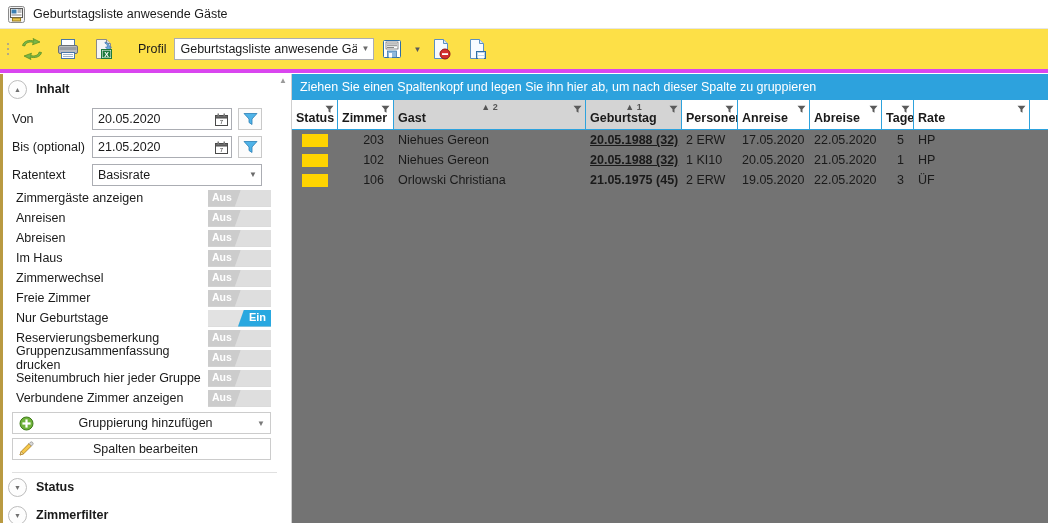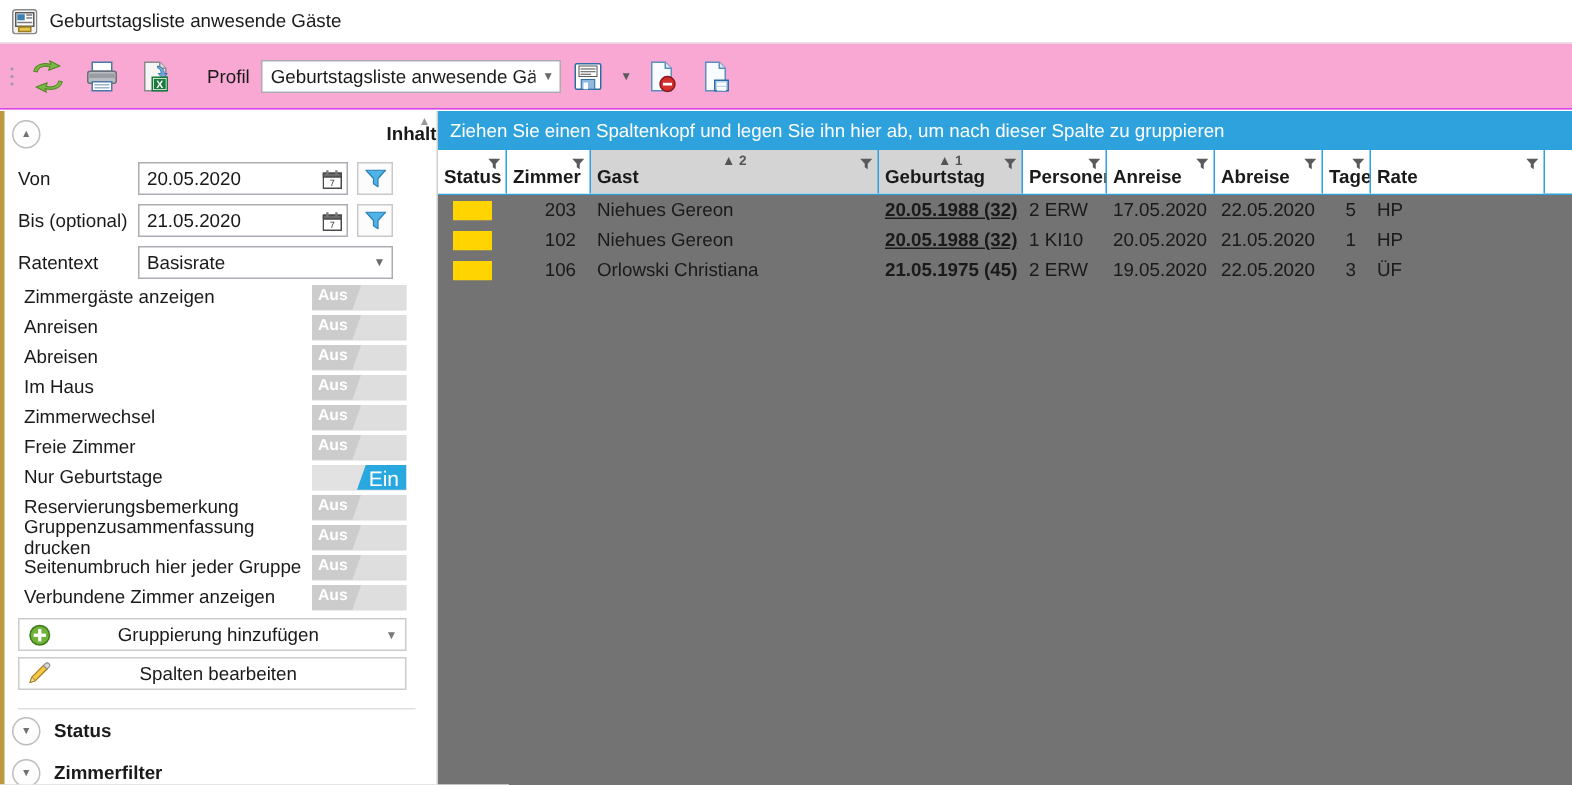--- a/index.html
+++ b/index.html
@@ -36,22 +36,22 @@
   #titlebar .title-text {
     font-size: 12.5px;
     color: #1a1a1a;
   }
 
   
   #toolbar {
     height: 44px;
     display: flex;
     align-items: center;
-    background: #f9a8d4;
-    border-bottom: 1px solid #d946ef;
+    background: #fde047;
+    border-bottom: 4px solid #d946ef;
     box-sizing: border-box;
     padding-left: 4px;
   }
   .grip {
     width: 8px;
     height: 26px;
     display: flex;
     flex-direction: column;
     justify-content: center;
     align-items: center;
@@ -130,21 +130,20 @@
     width: 3px;
     background: #b99a41;
   }
   .panel-head {
     display: flex;
     align-items: center;
     height: 30px;
     padding-left: 8px;
     font-weight: bold;
     font-size: 12.5px;
-    justify-content: space-between;
   }
   .circ {
     width: 17px; height: 17px;
     border: 1px solid #bdbdbd;
     border-radius: 50%;
     background: #fdfdfd;
     margin-right: 9px;
     display: flex;
     align-items: center;
     justify-content: center;
@@ -239,22 +238,22 @@
   }
   .tgl.on .rside {
     left: 0;
     background: #29a8e0;
     clip-path: polygon(36px 0, 100% 0, 100% 100%, 30px 100%);
   }
   .tgl.on .tgl-text {
     position: absolute;
     right: 5px; top: 1px;
     color: #ffffff;
-    font-size: 14px;
-    font-weight: normal;
+    font-size: 11px;
+    font-weight: bold;
     z-index: 3;
   }
 
   .sbbtn {
     height: 22px;
     margin: 4px 20px 0 12px;
     border: 1px solid #cccccc;
     background: #ffffff;
     display: flex;
     align-items: center;

